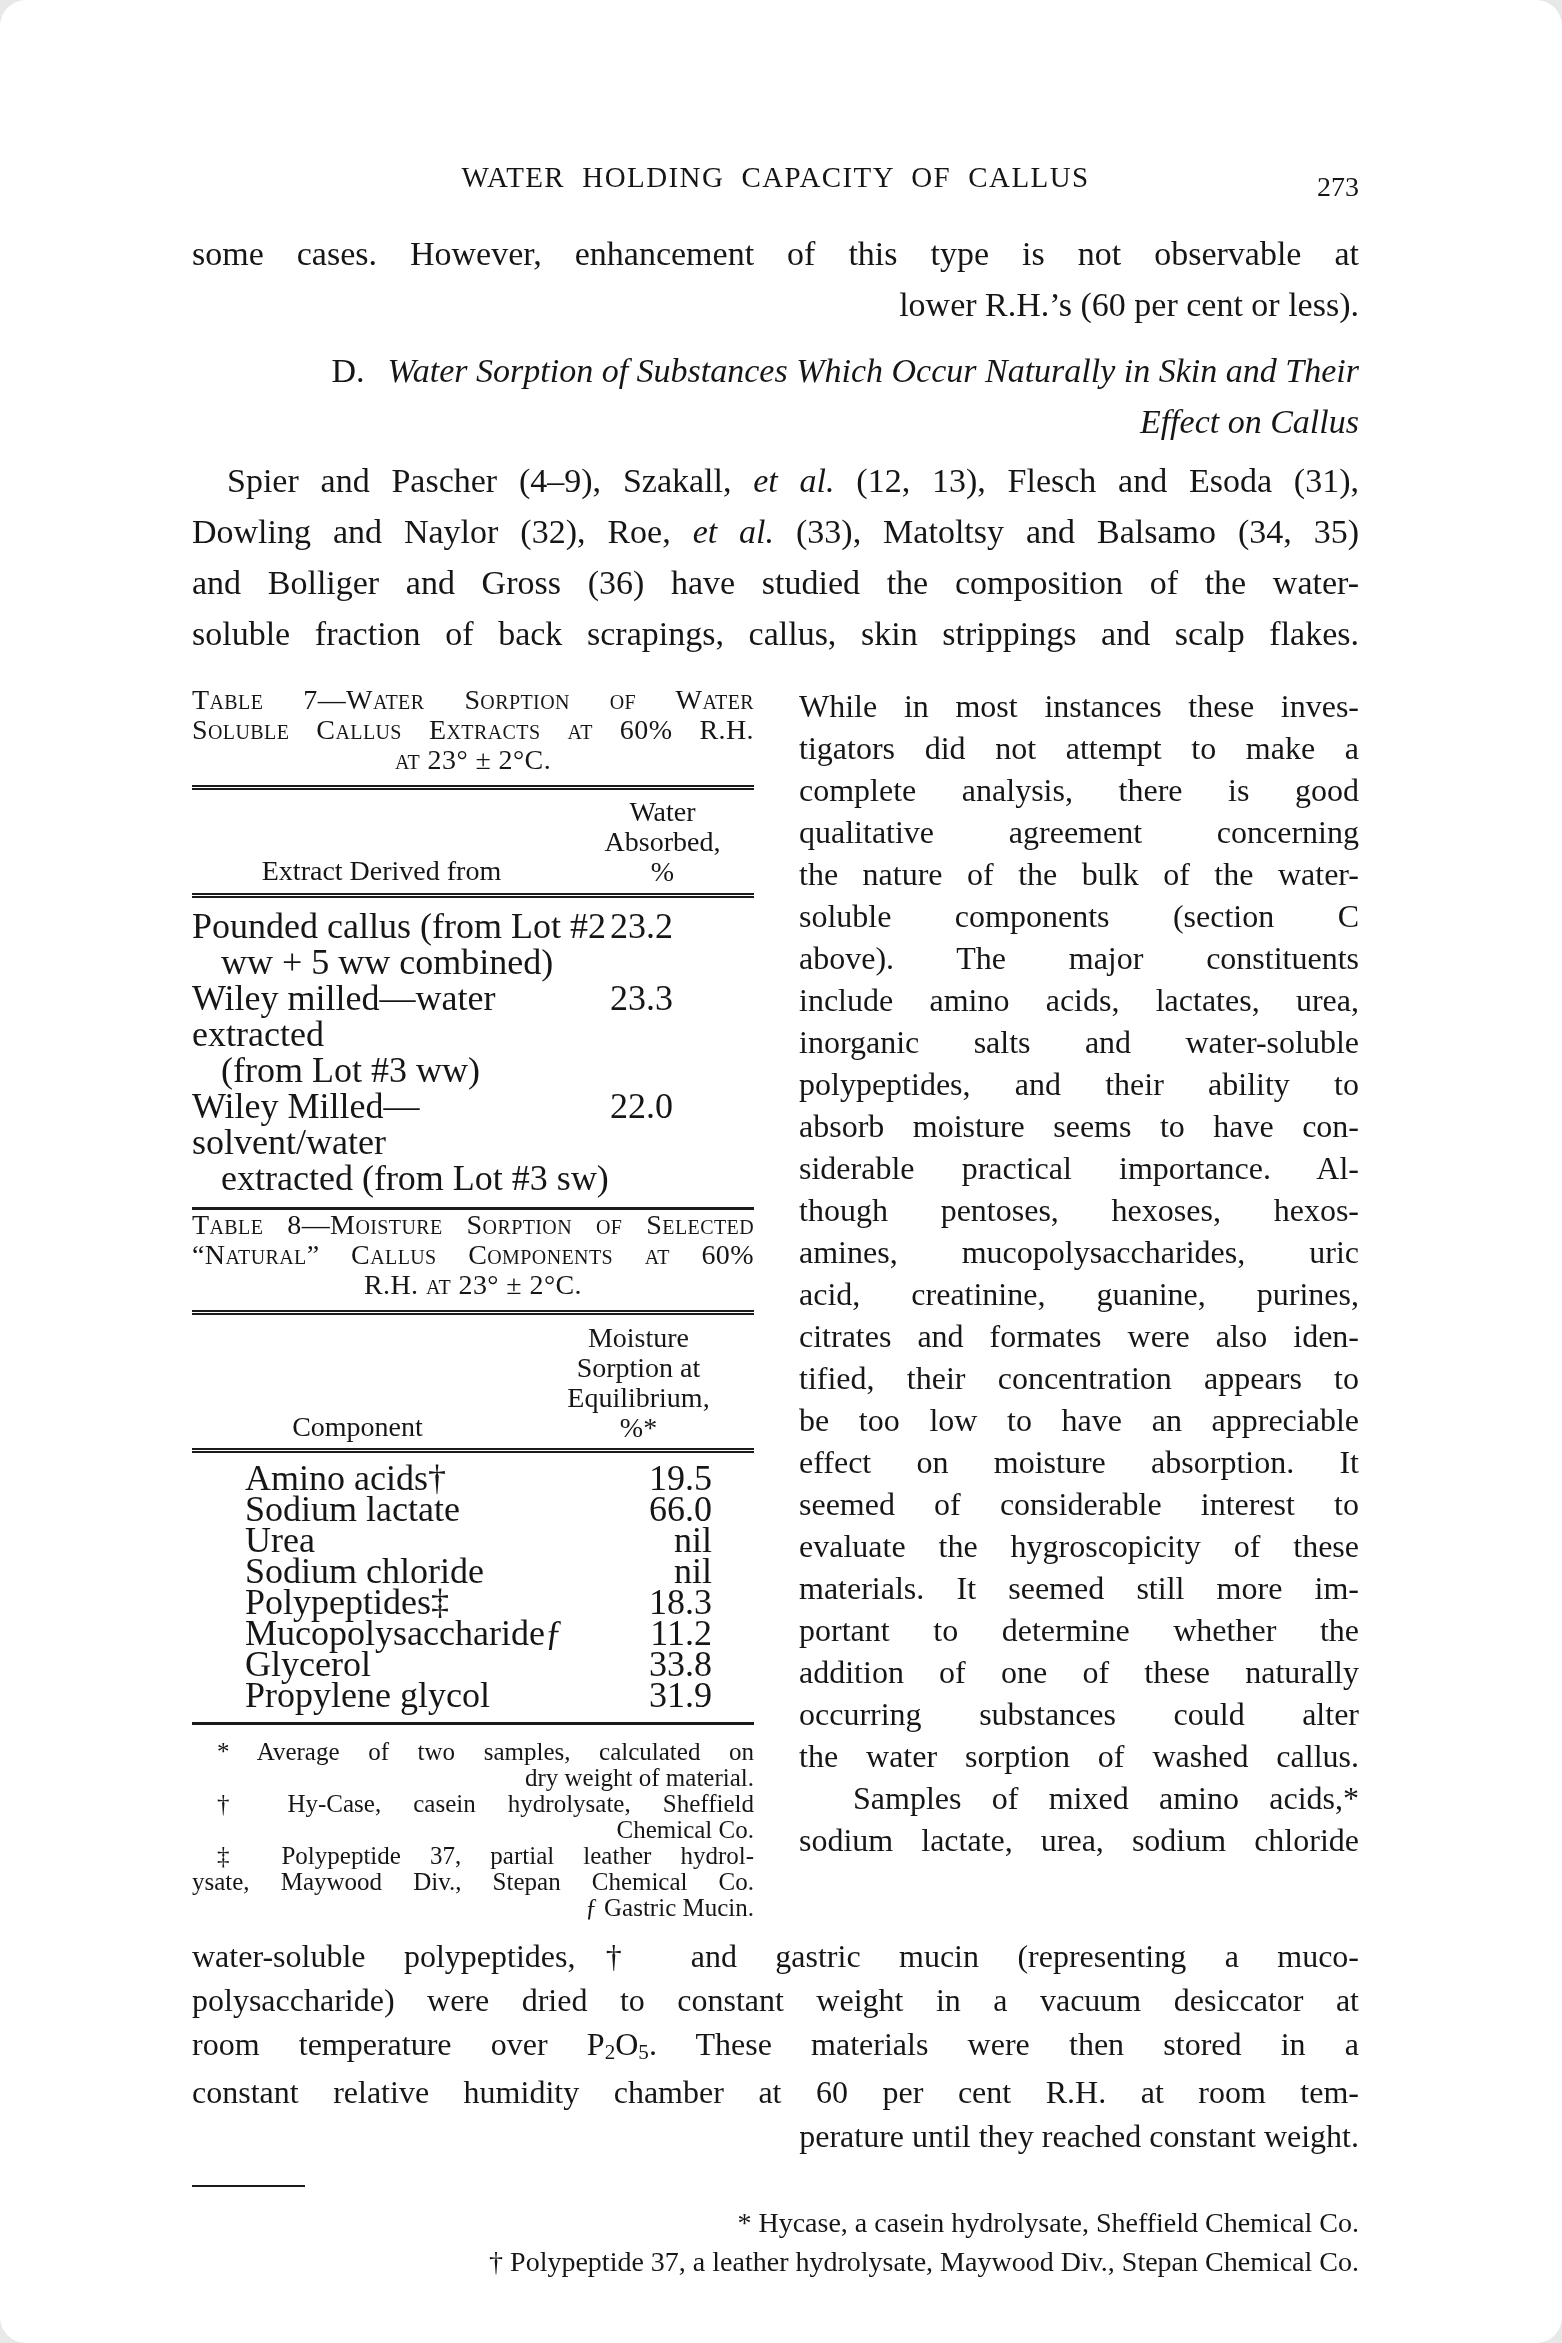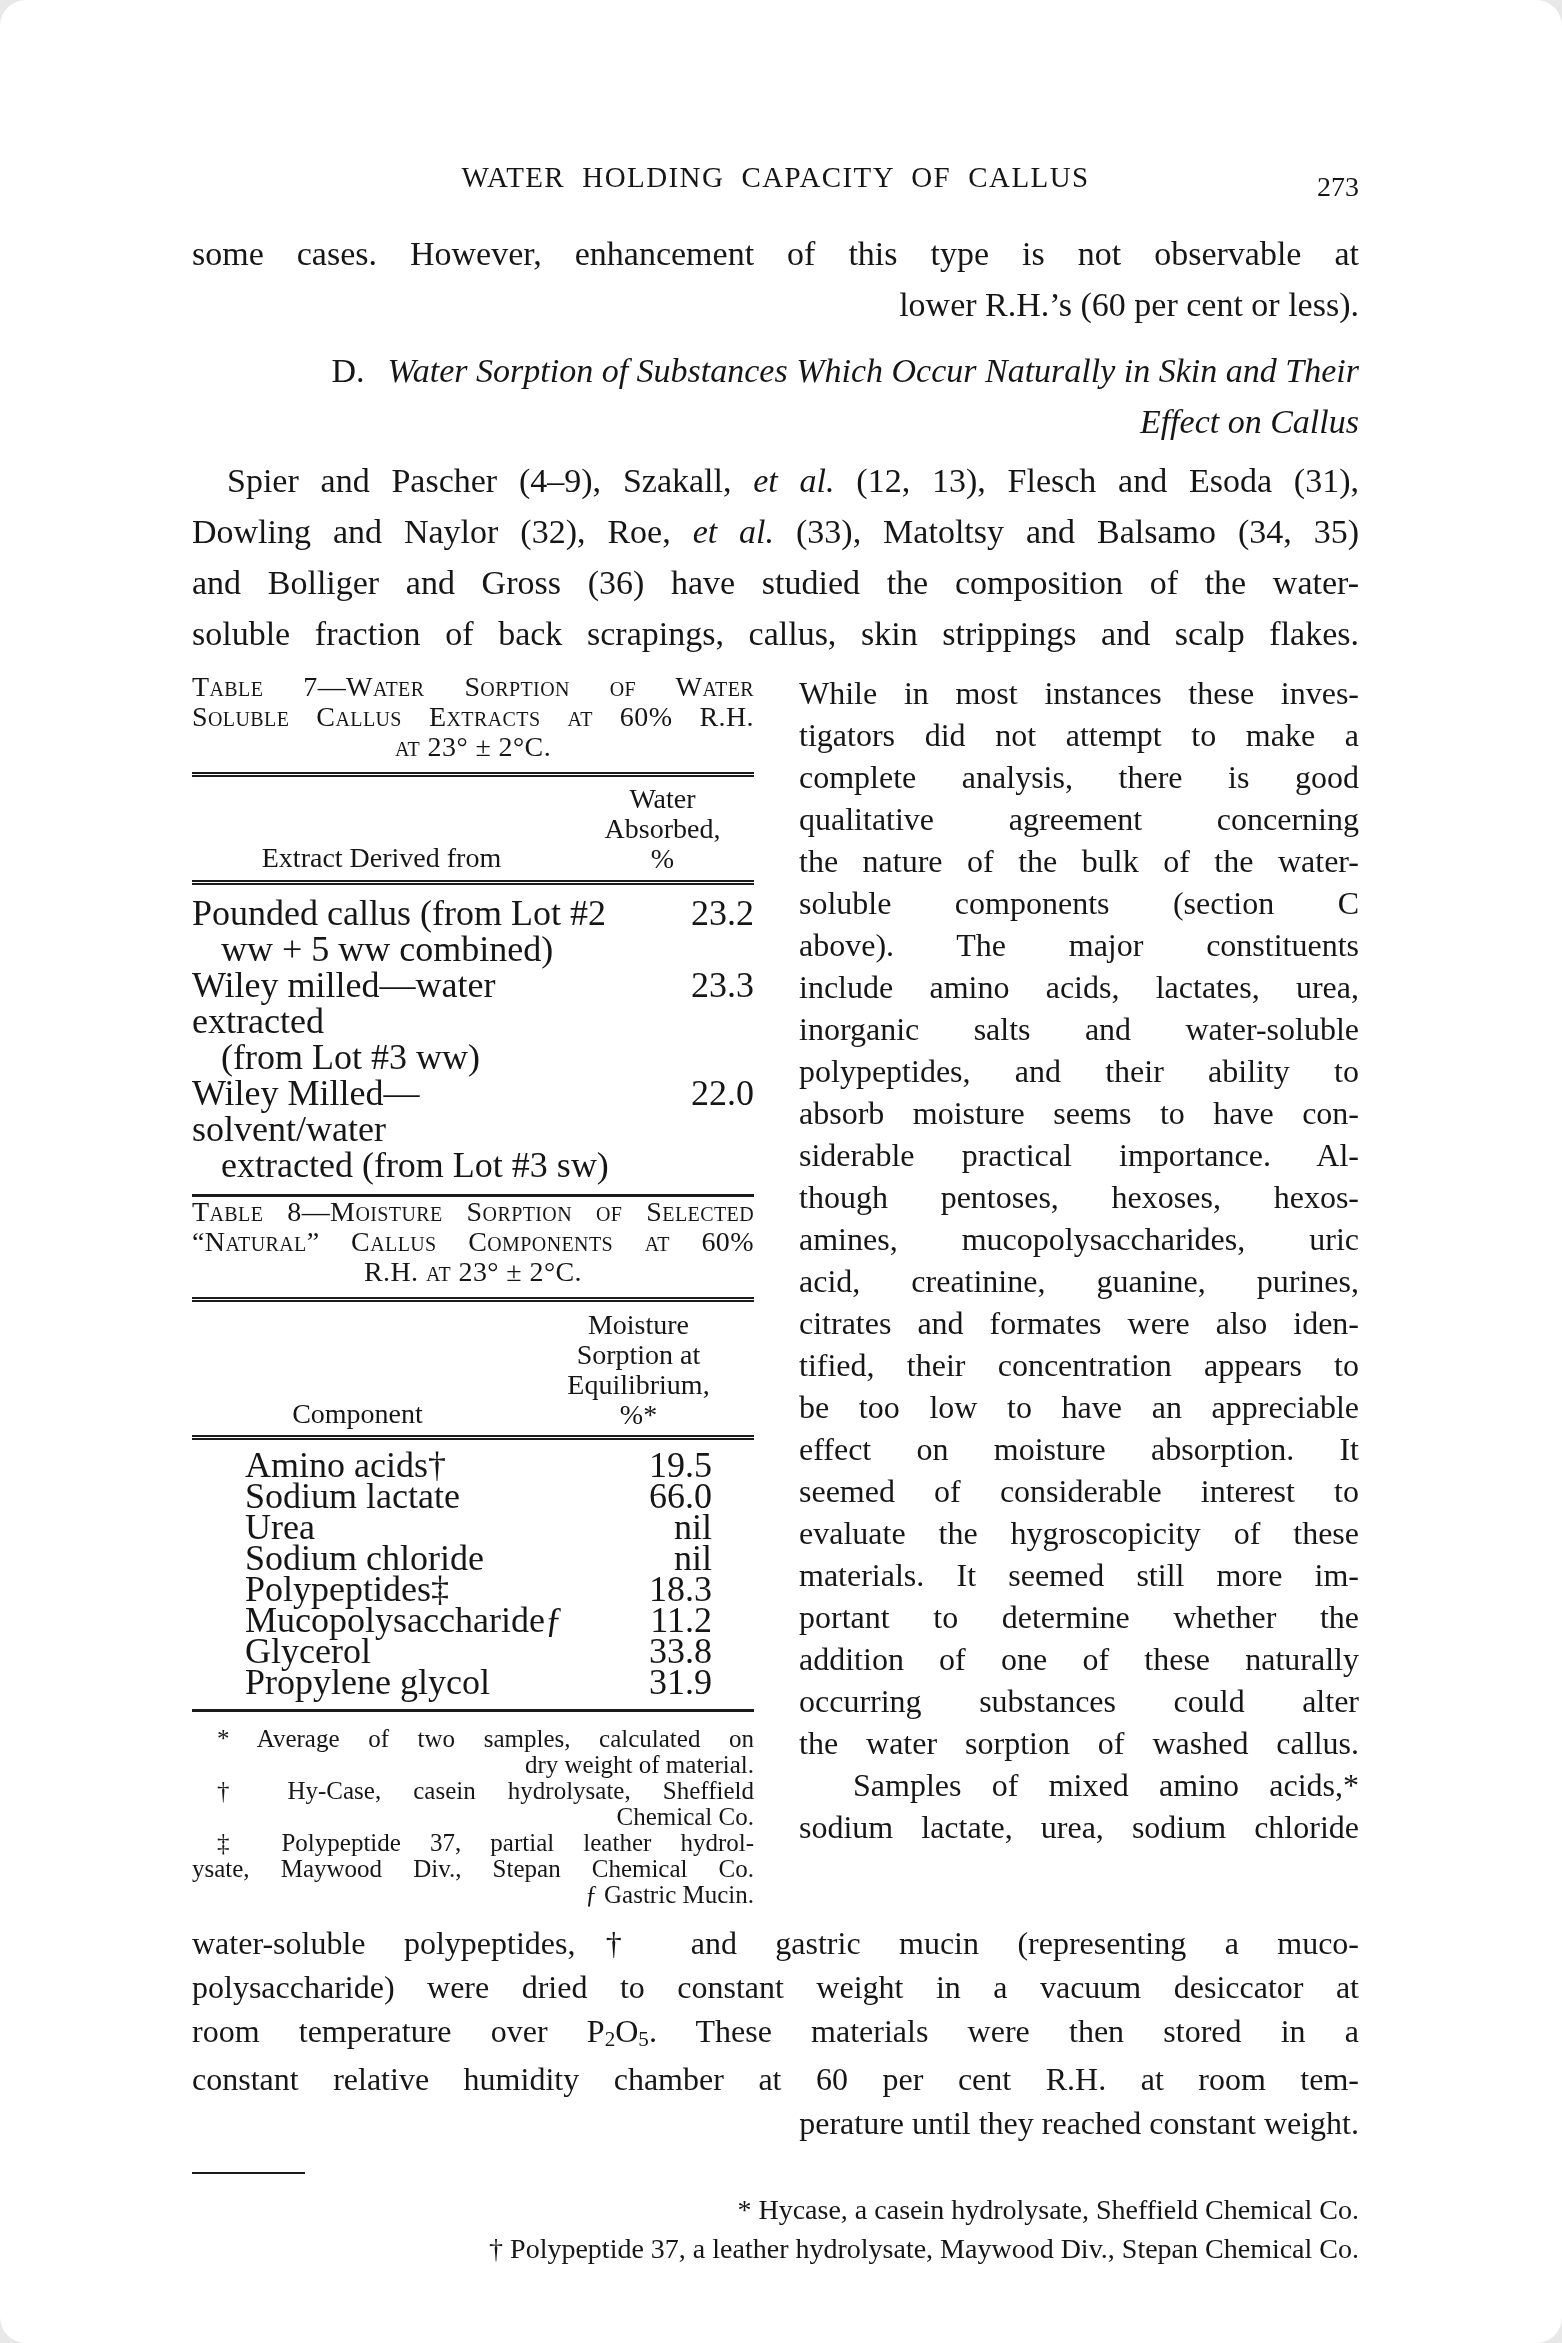--- a/index.html
+++ b/index.html
@@ -26,40 +26,40 @@
 
   
   .para-top{font-size:34px;line-height:51px;}
   #para1{margin-top:29px;}
   .heading-d{margin:15.4px 0 0 37px;font-size:34px;line-height:51px;}
   .hd-letter{font-style:normal;margin-right:23px;}
   .hd-cont{padding-left:61px;}
   #para2{margin-top:7.7px;}
 
   
-  .two-col{display:flex;margin-top:13px;align-items:flex-start;}
+  .two-col{display:flex;margin-top:26px;align-items:flex-start;}
   .col-left{width:562px;margin-right:45px;flex:none;}
   .col-right{flex:1;font-size:32px;line-height:42px;}
 
   
   .tcaption{font-variant:small-caps;font-size:28px;line-height:30px;letter-spacing:0.4px;}
   .tframe{border-top:5.8px double #1a1a1a;border-bottom:3.8px solid #1a1a1a;margin-top:9.6px;}
   .thead{display:flex;align-items:flex-end;padding:7.7px 0 5.8px;border-bottom:5.8px double #1a1a1a;}
   .h-label{flex:1;text-align:center;font-size:28px;line-height:33px;}
   .h-val{text-align:center;font-size:28px;line-height:30px;}
   .t7 .h-val{width:183px;}
   .t8 .h-val{width:231px;}
   .tbody{padding:9.6px 0 11.5px;}
   .trow{display:flex;font-size:36px;}
   .t7 .trow{line-height:36px;}
   .t8 .trow{line-height:31px;}
   .r-label{flex:1;}
   .t8 .r-label{padding-left:53px;}
   .r-label .cont{padding-left:29px;}
-  .t7 .r-val{width:144px;text-align:right;font-family:Liberation Serif, serif;}
+  .t7 .r-val{width:144px;text-align:left;font-family:Liberation Serif, serif;}
   .t8 .r-val{width:144px;text-align:right;padding-right:42px;box-sizing:border-box;}
   #table8-block{margin-top:35px;}
   .tfoot{margin-top:13.4px;font-size:25px;line-height:26px;}
 
   
   .para-bottom{font-size:32px;line-height:44px;margin-top:13.4px;}
   .page-foot{margin-top:27px;font-size:28px;line-height:39px;}
   .foot-rule{width:113px;border-top:2.9px solid #1a1a1a;margin-bottom:15.4px;}
 </style>
 </head>

